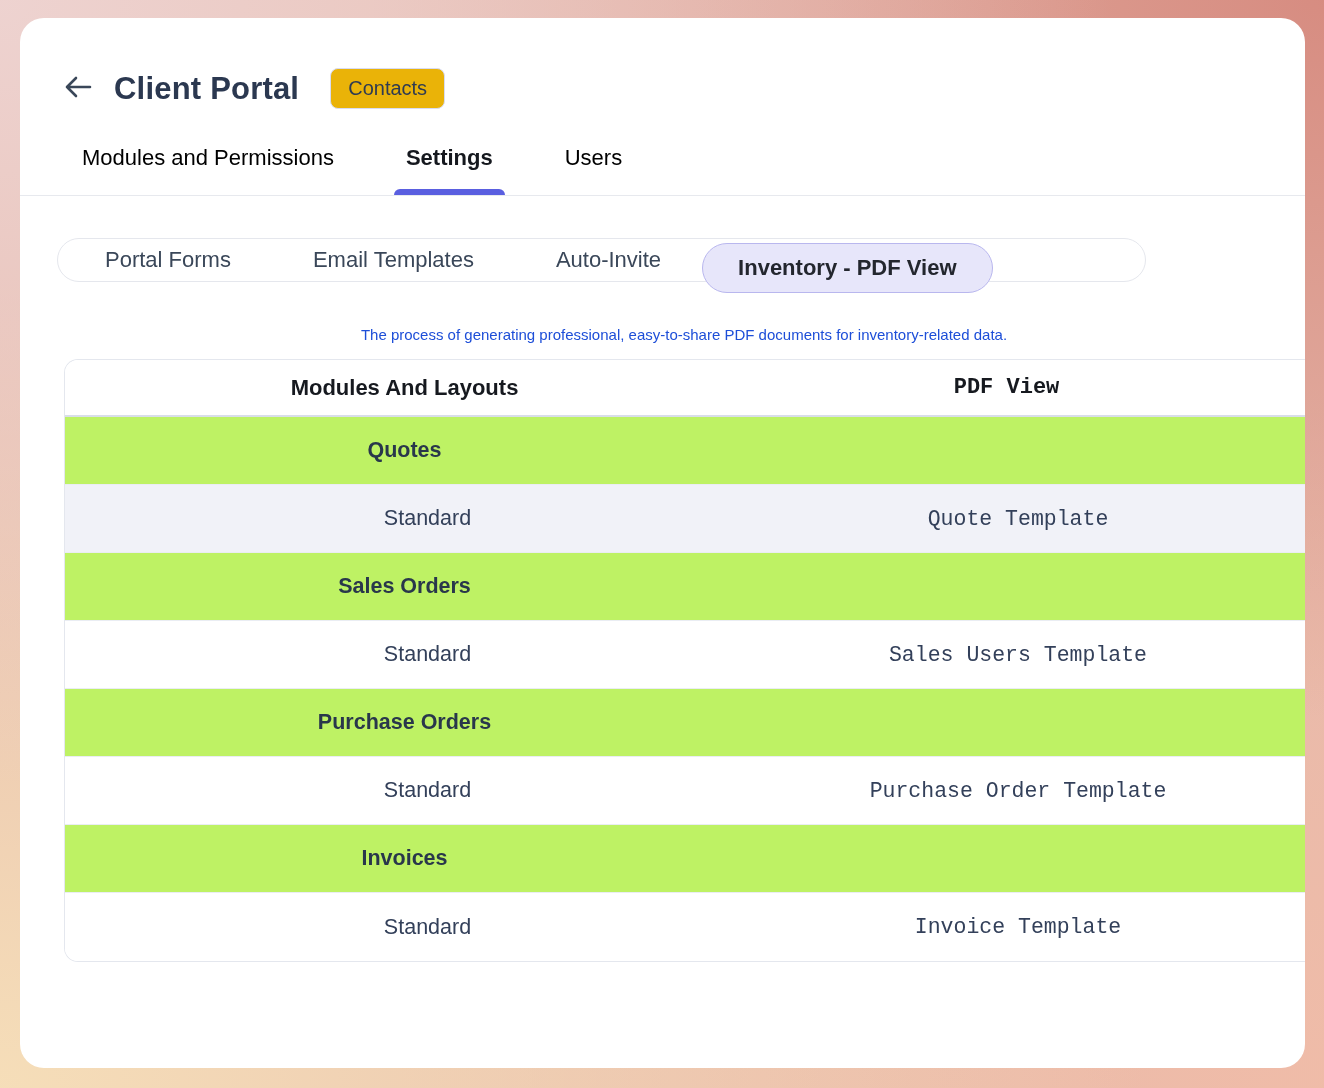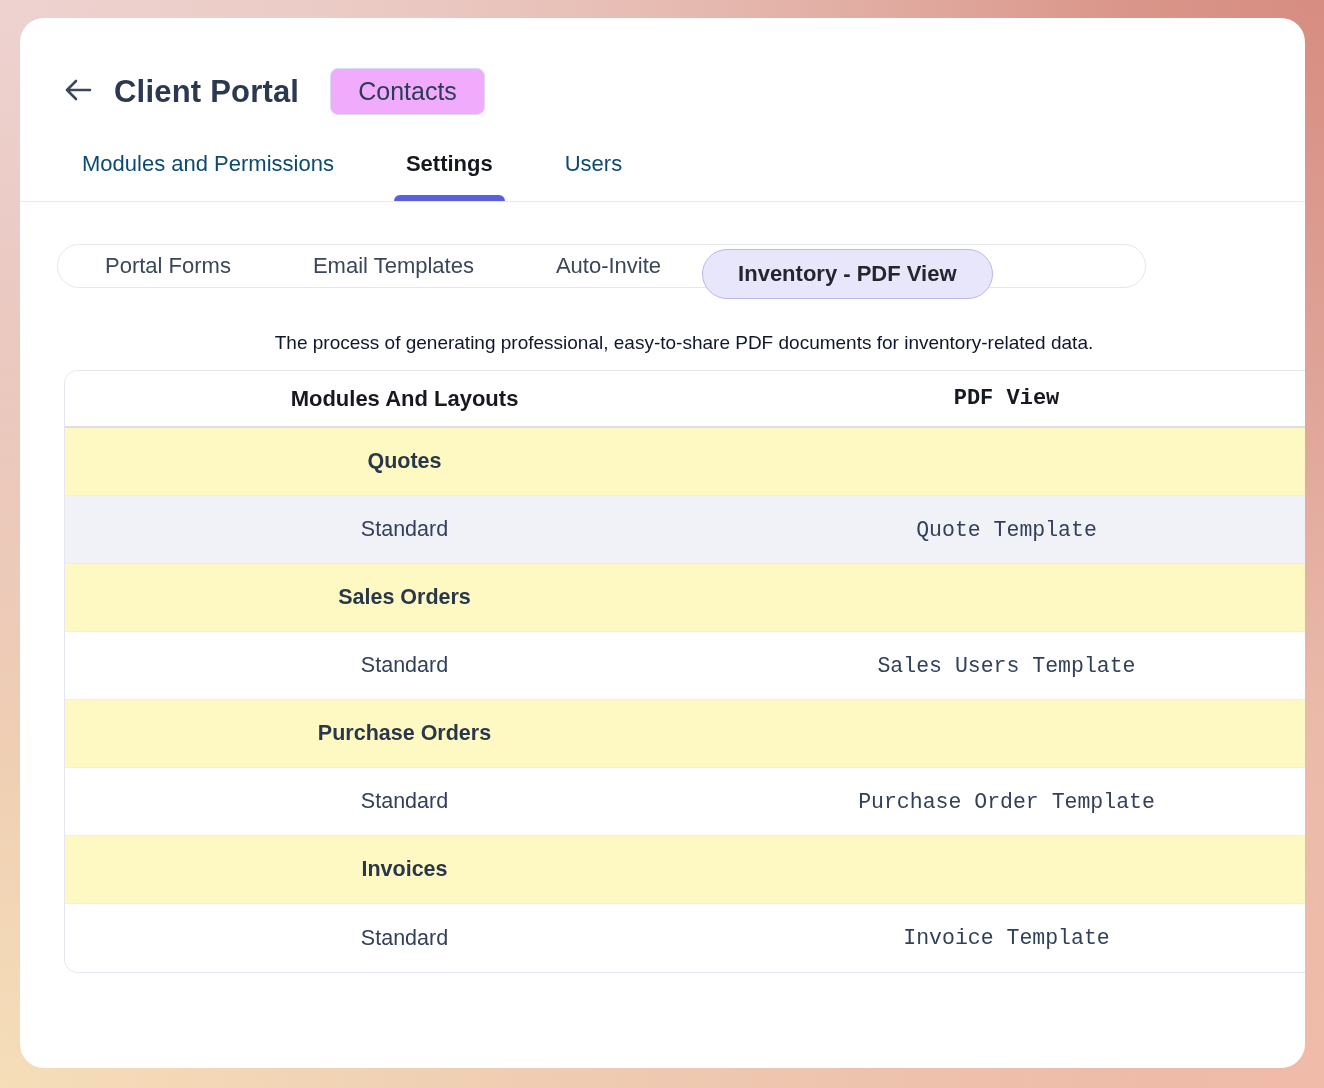--- a/index.html
+++ b/index.html
@@ -40,42 +40,42 @@
   }
   .page-title {
     margin-left: 18px;
     font-size: 31px;
     font-weight: 700;
     color: #2b3850;
     letter-spacing: 0.2px;
   }
   .hdr-badge {
     margin-left: 31px;
-    padding: 8px 27px;
-    background: #f0abfc;
+    padding: 8px 17px;
+    background: #eab308;
     border: 1px solid #d8dcf2;
     border-radius: 8px;
-    font-size: 25px;
+    font-size: 20px;
     color: #2f3b52;
     cursor: pointer;
   }
 
   
   .tabs {
     margin-top: 36px;
     padding-left: 62px;
     display: flex;
     gap: 72px;
     border-bottom: 1px solid #e7e9ee;
   }
   .tab {
     position: relative;
     padding-bottom: 24px;
     font-size: 22px;
-    color: #0c4a6e;
+    color: #000000;
     cursor: pointer;
     white-space: nowrap;
   }
   .tab.active {
     color: #15181e;
     font-weight: 700;
   }
   .tab.active::after {
     content: "";
     position: absolute;
@@ -110,22 +110,22 @@
     border-color: #b9b7ee;
     color: #23262e;
     font-weight: 600;
     padding: 11px 35px;
     margin-top: 15px;
   }
 
   
   .desc {
     margin: 44px 0 4px 43px;
-    font-size: 19px;
-    color: #0f172a;
+    font-size: 15px;
+    color: #1d4ed8;
   }
 
   
   .tbl {
     margin: 16px 0 0 44px;
     width: 1241px;
     border: 1px solid #e4e7ee;
     border-right: none;
     border-radius: 14px 0 0 14px;
     overflow: hidden;
@@ -142,28 +142,29 @@
   }
   .trow {
     display: flex;
     align-items: center;
     height: 68px;
     font-size: 21.5px;
     border-bottom: 1px solid #eaedf3;
   }
   .trow:last-child { border-bottom: none; }
   .trow.group {
-    background: #fef9c3;
+    background: #bef264;
     font-weight: 600;
     color: #29374b;
   }
   .trow.layout {
     background: #ffffff;
     color: #33405a;
     cursor: default;
+    padding-left: 23px;
   }
   .trow.layout.hl { background: #f1f2f8; }
   .c1 {
     width: 643px;
     padding-left: 36px;
     flex-shrink: 0;
   }
   .c2 { flex: 1; font-family: Liberation Mono, monospace; }
 </style>
 </head>

